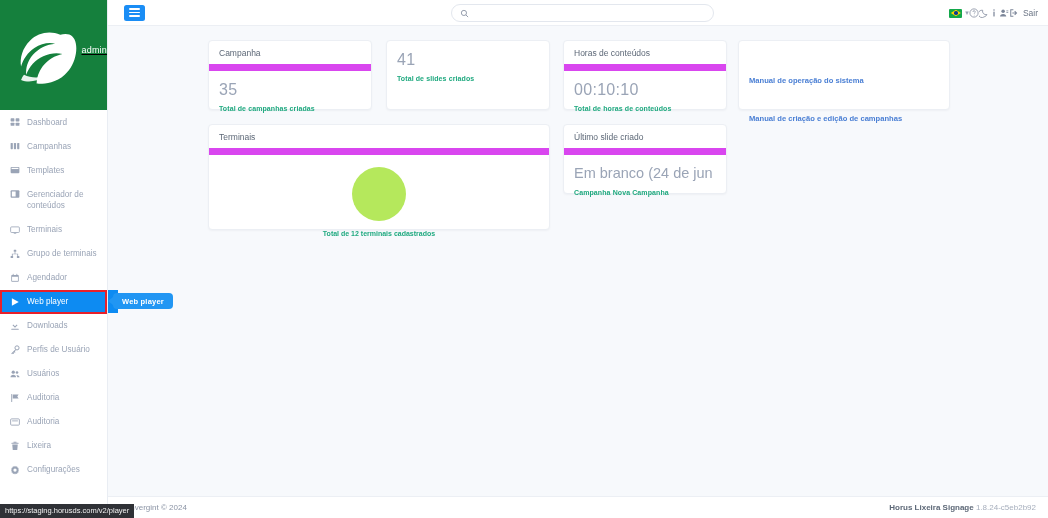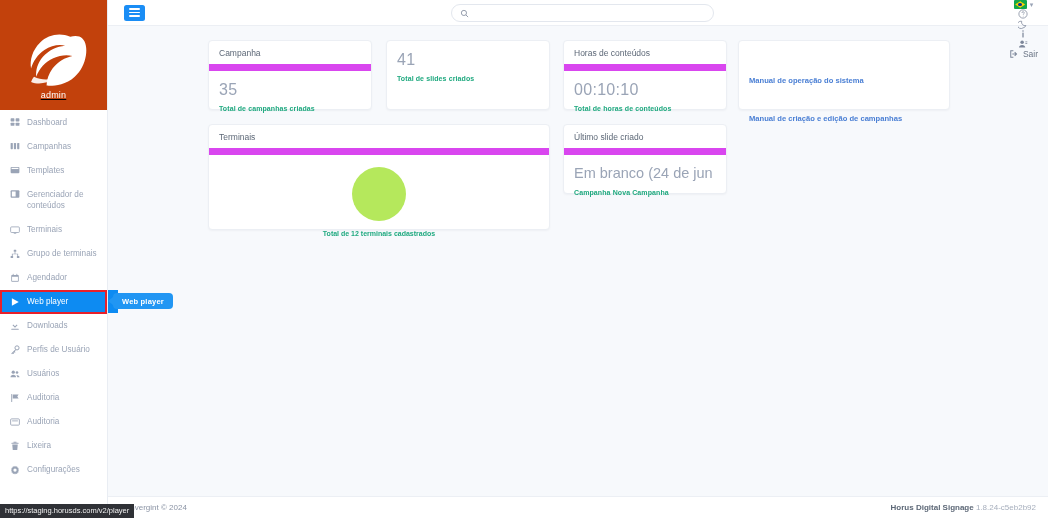--- a/index.html
+++ b/index.html
@@ -13,22 +13,22 @@
 
   
   .sidebar {
     position: absolute; left: 0; top: 0;
     width: 108px; height: 518px;
     background: #fff;
     border-right: 1px solid #e9edf3;
     z-index: 5;
   }
   .brand {
-    height: 110px; background: #c2410c;
-    display: flex; flex-direction: column;
+    height: 110px; background: #15803d;
+    display: flex; 
     align-items: center; justify-content: flex-end;
     padding-bottom: 6px;
     text-decoration: underline;
   }
   .brand-logo { width: 74px; height: 74px; margin-bottom: -3px; }
   .brand-user {
     color: #fff; font-size: 9px; letter-spacing: .2px;
     padding-bottom: 4px;
   }
   .menu { }
@@ -99,21 +99,21 @@
     padding: 0 8px;
   }
   .search-wrap svg { width: 9px; height: 9px; stroke: #8b94a5; fill: none; stroke-width: 1.6; }
   .search-input {
     border: 0; outline: 0; flex: 1; margin-left: 5px;
     font-size: 8px; font-family: "Liberation Sans", sans-serif;
     color: #54606f; background: transparent;
   }
   .topbar-right {
     position: absolute; right: 10px; top: 0; height: 26px;
-    display: flex; align-items: center;  flex-direction: column;
+    display: flex; align-items: center; 
   }
   .tb-ico { cursor: pointer; display: flex; align-items: center; }
   .tb-ico svg { width: 10px; height: 10px; }
   .flag {
     width: 13px; height: 9px; border-radius: 1px;
     background: #13a84b; position: relative; display: inline-block;
     overflow: hidden;
   }
   .flag::before {
     content: ""; position: absolute; left: 1.5px; top: 1.2px;
@@ -490,20 +490,20 @@
         <div class="big-text">Em branco (24 de jun d…</div>
         <div class="sub-green">Campanha Nova Campanha</div>
       </div>
     </div>
 
   </div>
 
   <div class="footer">
     <div>Convergint © 2024</div>
     <div class="footer-right">
-      <b>Horus Digital Signage</b>
+      <b>Horus Lixeira Signage</b>
       <span>1.8.24-c5eb2b92</span>
     </div>
   </div>
 
   <div class="statusbar">https://staging.horusds.com/v2/player</div>
 
 </div>
 
 </body></html>

